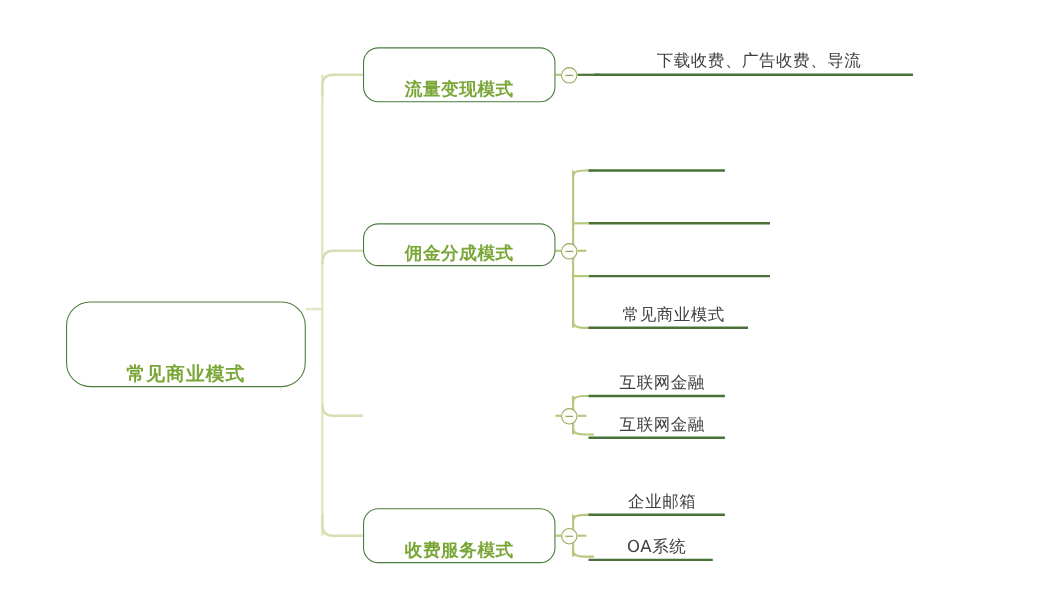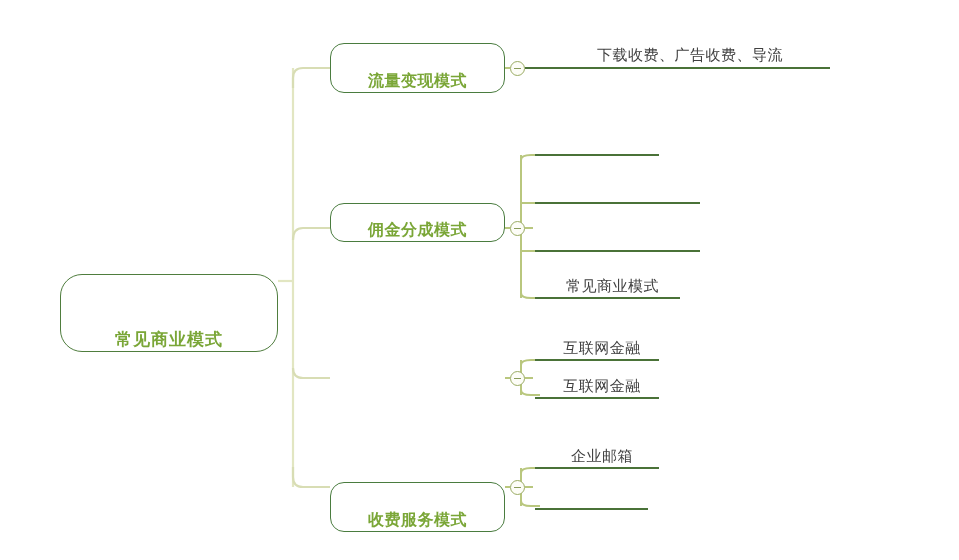--- a/index.html
+++ b/index.html
@@ -144,21 +144,24 @@
   </div>
 
   <div class="toggle" style="left:510px;top:371px;"></div>
   <div class="leaf" style="left:540px;top:329px;width:124px;height:32px;">
     <span>互联网金融</span>
   </div>
   <div class="leaf" style="left:540px;top:367px;width:124px;height:32px;">
     <span>互联网金融</span>
   </div>
 
-  <div class="node node-branch" style="left:330px;top:462px;width:175px;height:50px;margin-top:20px;">
+  <div class="node node-branch" style="left:330px;top:462px;width:175px;height:50px;">
     <span>收费服务模式</span>
   </div>
   <div class="toggle" style="left:510px;top:480px;"></div>
   <div class="leaf" style="left:540px;top:437px;width:124px;height:32px;justify-content:center;">
     <span>企业邮箱</span>
   </div>
+  <div class="leaf" style="left:540px;top:478px;width:114px;height:32px;">
+    <span>OA系统</span>
+  </div>
 
 </div>
 
 </body></html>

